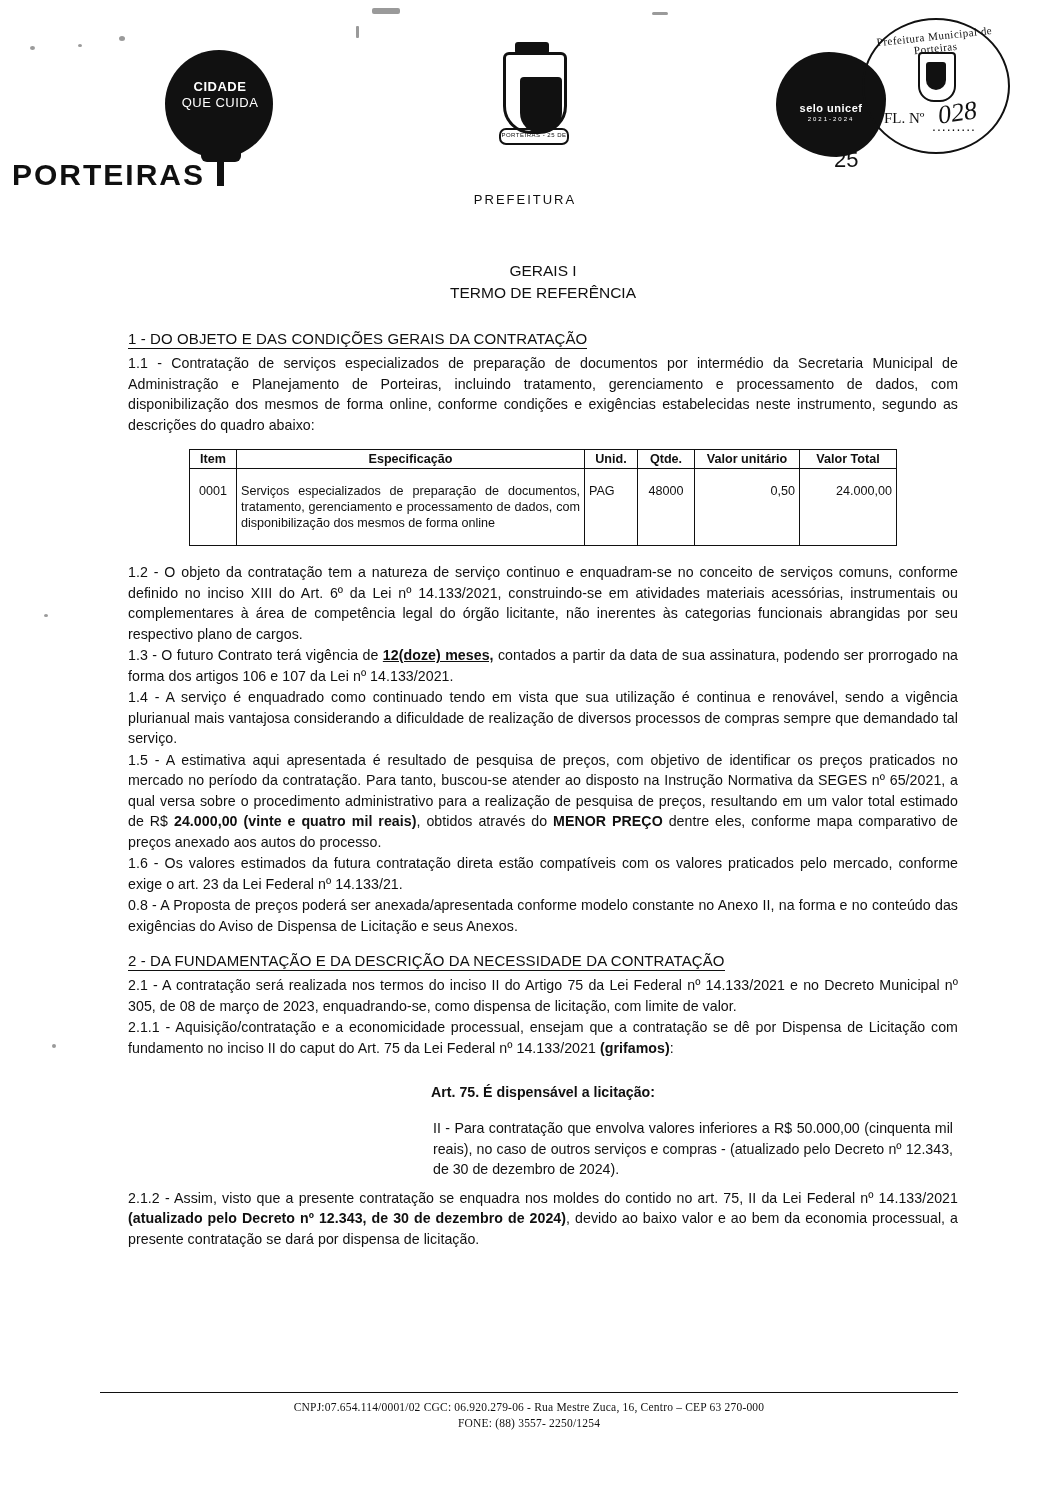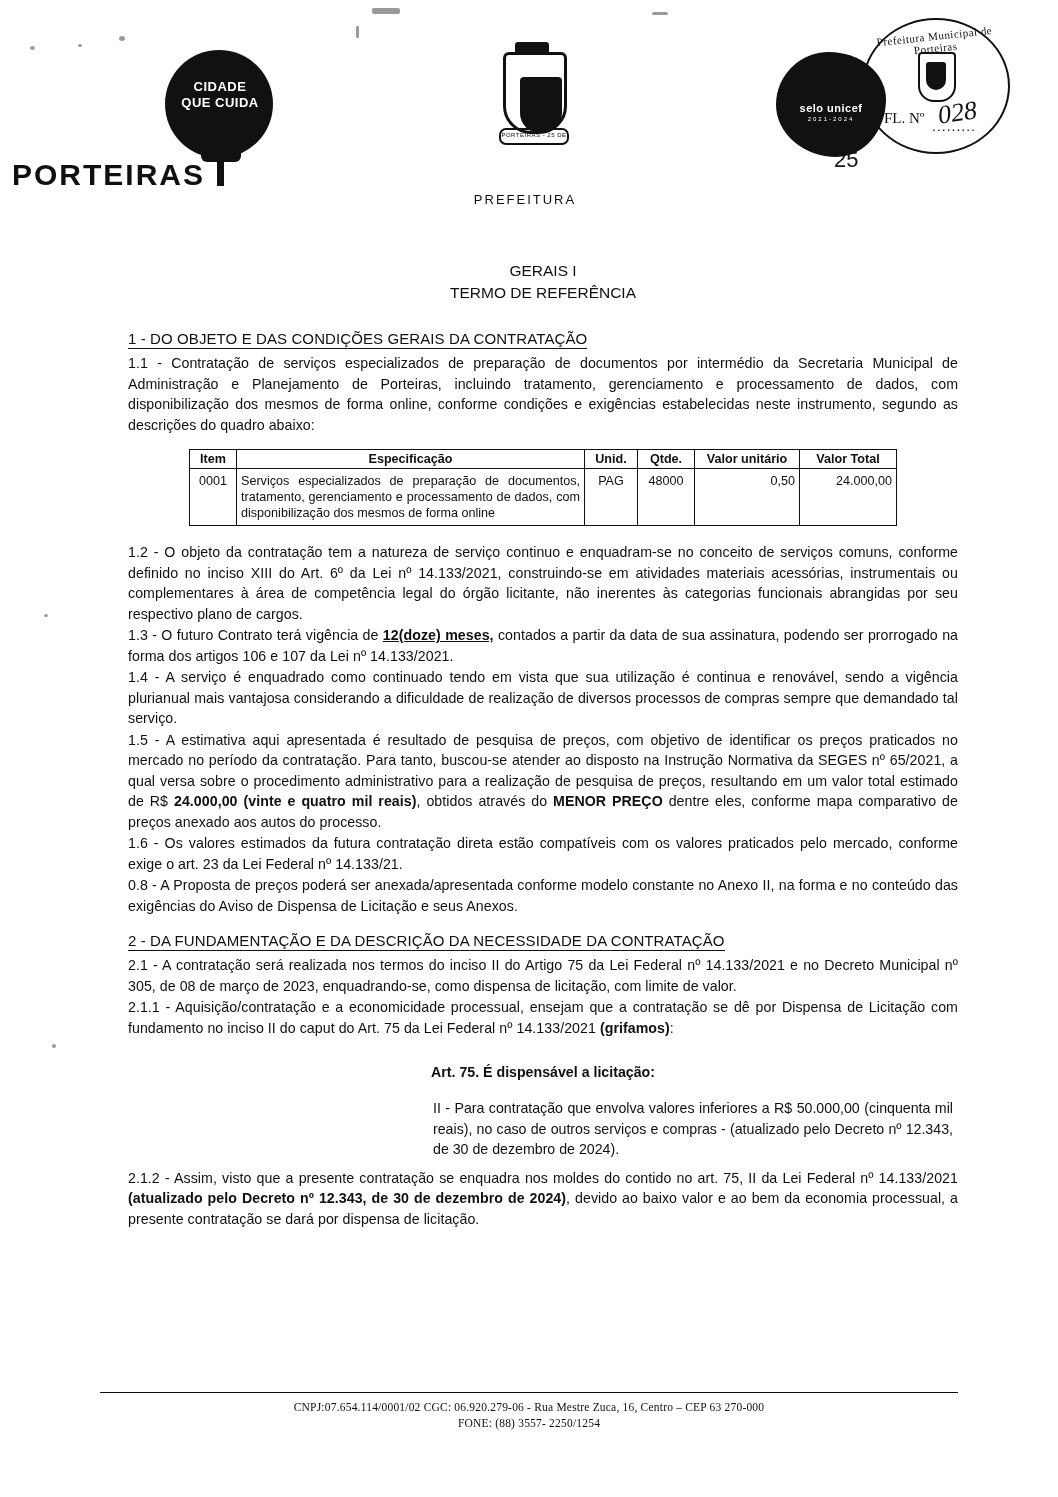--- a/index.html
+++ b/index.html
@@ -52,21 +52,21 @@
     letter-spacing: 0.5px;
     line-height: 14px;
   }
   .logo-left .lt2 {
     position: absolute;
     left: 14px; top: 46px;
     width: 82px;
     text-align: center;
     color: #fff;
     font-size: 13px;
-    font-weight: bold;
+    font-weight: normal;
     letter-spacing: 0.5px;
     line-height: 14px;
   }
   .logo-left .stem {
     position: absolute;
     left: 52px;
     top: 108px;
     width: 7px;
     height: 28px;
     background: #111;
@@ -301,33 +301,33 @@
 
   
   table.items {
     border-collapse: collapse;
     margin: 14px auto 16px auto;
     width: 708px;
     font-size: 12.6px;
   }
   table.items th, table.items td {
     border: 1px solid #111;
-    padding: 4px 4px;
+    padding: 14px 4px;
     vertical-align: top;
     line-height: 16px;
   }
   table.items th {
     font-weight: bold;
     text-align: center;
     white-space: nowrap;
     padding: 1px 5px;
   }
   td.c-item { text-align: center; width: 38px; }
   td.c-espec { text-align: justify; }
-  td.c-unid { text-align: center; width: 44px; vertical-align: middle;}
+  td.c-unid { text-align: left; width: 44px; vertical-align: middle;}
   td.c-qtde { text-align: center; width: 48px; vertical-align: middle;}
   td.c-vu { text-align: right; width: 96px; vertical-align: middle;}
   td.c-vt { text-align: right; width: 88px; vertical-align: middle;}
 
   
   .quote-title {
     text-align: center;
     font-weight: bold;
     font-size: 14.2px;
     margin: 26px 0 18px 0;

